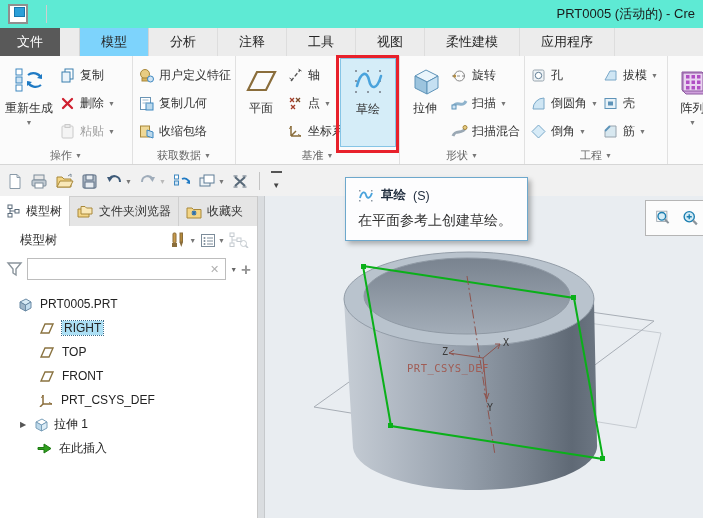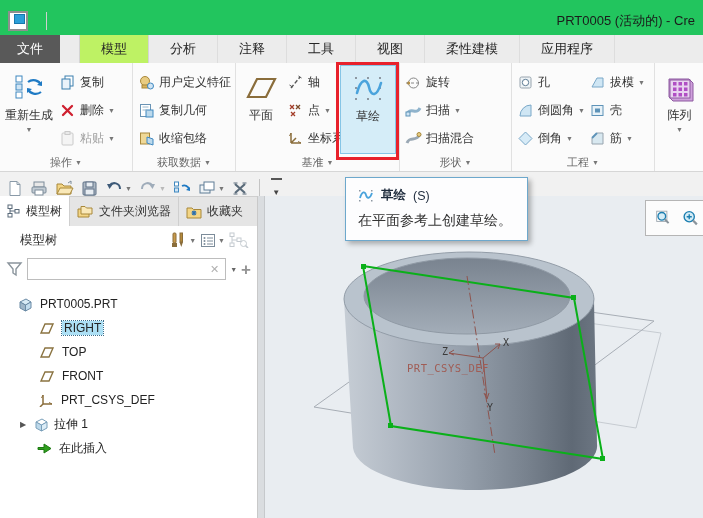--- a/index.html
+++ b/index.html
@@ -1,30 +1,30 @@
 <!DOCTYPE html>
 <html><head>
 <meta charset="utf-8">
 <style>
   html,body{margin:0;padding:0;}
   body{font-family:"Liberation Sans","DejaVu Sans",sans-serif;-webkit-font-smoothing:antialiased;}
   .stage{position:relative;width:703px;height:518px;overflow:hidden;background:#f0f0f0;}
 
   
-  .titlebar{height:28px;display:flex;align-items:center;padding:7px 8px 0 8px;background:#22c55e;}
+  .titlebar{height:28px;display:flex;align-items:center;padding:0 8px 0 8px;background:#5eead4;}
   .app-icon{width:16px;height:16px;border:2px solid #8f8f8f;background:#fff;position:relative;flex:none;}
   .app-icon::after{content:"";position:absolute;right:1px;top:1px;width:9px;height:8px;background:#2b9fd8;border:1px solid #1778ae;}
   .tb-sep{width:1px;height:18px;background:#cfcfcf;margin-left:18px;}
   .wtitle{flex:1;text-align:right;font-size:13px;color:#1b1b1b;white-space:nowrap;overflow:hidden;}
 
   
   .tabbar{height:28px;display:flex;background:#ececec;align-items:stretch;font-size:13px;}
   .tab{line-height:28px;padding:0 21px;color:#262626;border-right:1px solid #dddddd;cursor:default;}
   .tab.file{background:#595959;color:#fff;padding:0 17px;margin-right:19px;border-right:none;}
-  .tab.active{background:#bef264;border-right:1px solid #d4d4d4;border-left:1px solid #d4d4d4;}
+  .tab.active{background:#7dd3fc;border-right:1px solid #d4d4d4;border-left:1px solid #d4d4d4;}
 
   
   .ribbon{height:108px;background:#fbfbfb;border-bottom:1px solid #d6d6d6;display:flex;position:relative;z-index:3;}
   .rgroup{box-sizing:border-box;display:flex;flex-direction:column;border-right:1px solid #e1e1e1;}
   .gbody{flex:1;display:flex;align-items:stretch;padding:2px 1px 0 2px;}
   .glabel{height:17px;font-size:11px;color:#666;display:flex;align-items:center;justify-content:center;gap:3px;}
   .dd{font-size:7px;color:#777;line-height:1;}
   .bigbtn{display:flex;flex-direction:column;align-items:center;padding-top:5px;font-size:12px;color:#333;box-sizing:border-box;}
   .bigbtn .bicon{height:36px;display:flex;align-items:center;justify-content:center;}
   .bigbtn .blabel{margin-top:1px;white-space:nowrap;}
@@ -239,20 +239,30 @@
       </div>
       <div class="glabel">
           <span>基准</span>
           <span class="dd">▼</span>
         </div>
       <div class="redbox"></div>
     </div>
 
     <div class="rgroup" style="flex:0 0 112px">
       <div class="gbody">
+        <div class="bigbtn" style="width:46px">
+          <span class="bicon">
+            <svg width="32" height="30" viewBox="0 0 32 30">
+                <polygon points="6,10 17,4 29,10 18,16" fill="#eaf5fc" stroke="#5e93b8"></polygon>
+                <polygon points="6,10 6,22 18,28 18,16" fill="#9cc4de" stroke="#5e93b8"></polygon>
+                <polygon points="29,10 29,22 18,28 18,16" fill="#c5e0f2" stroke="#5e93b8"></polygon>
+              </svg>
+          </span>
+          <span class="blabel">拉伸</span>
+        </div>
         <div class="scol">
           <div class="sbtn">
             <svg class="sicon" viewBox="0 0 17 17">
                 <circle cx="8.5" cy="9" r="5" fill="none" stroke="#888"></circle>
                 <circle cx="3.5" cy="9" r="1.6" fill="#c08a20"></circle>
                 <path d="M1 9 h15" stroke="#888" stroke-dasharray="3 2"></path>
               </svg>
             <span>旋转</span>
           </div>
           <div class="sbtn">

